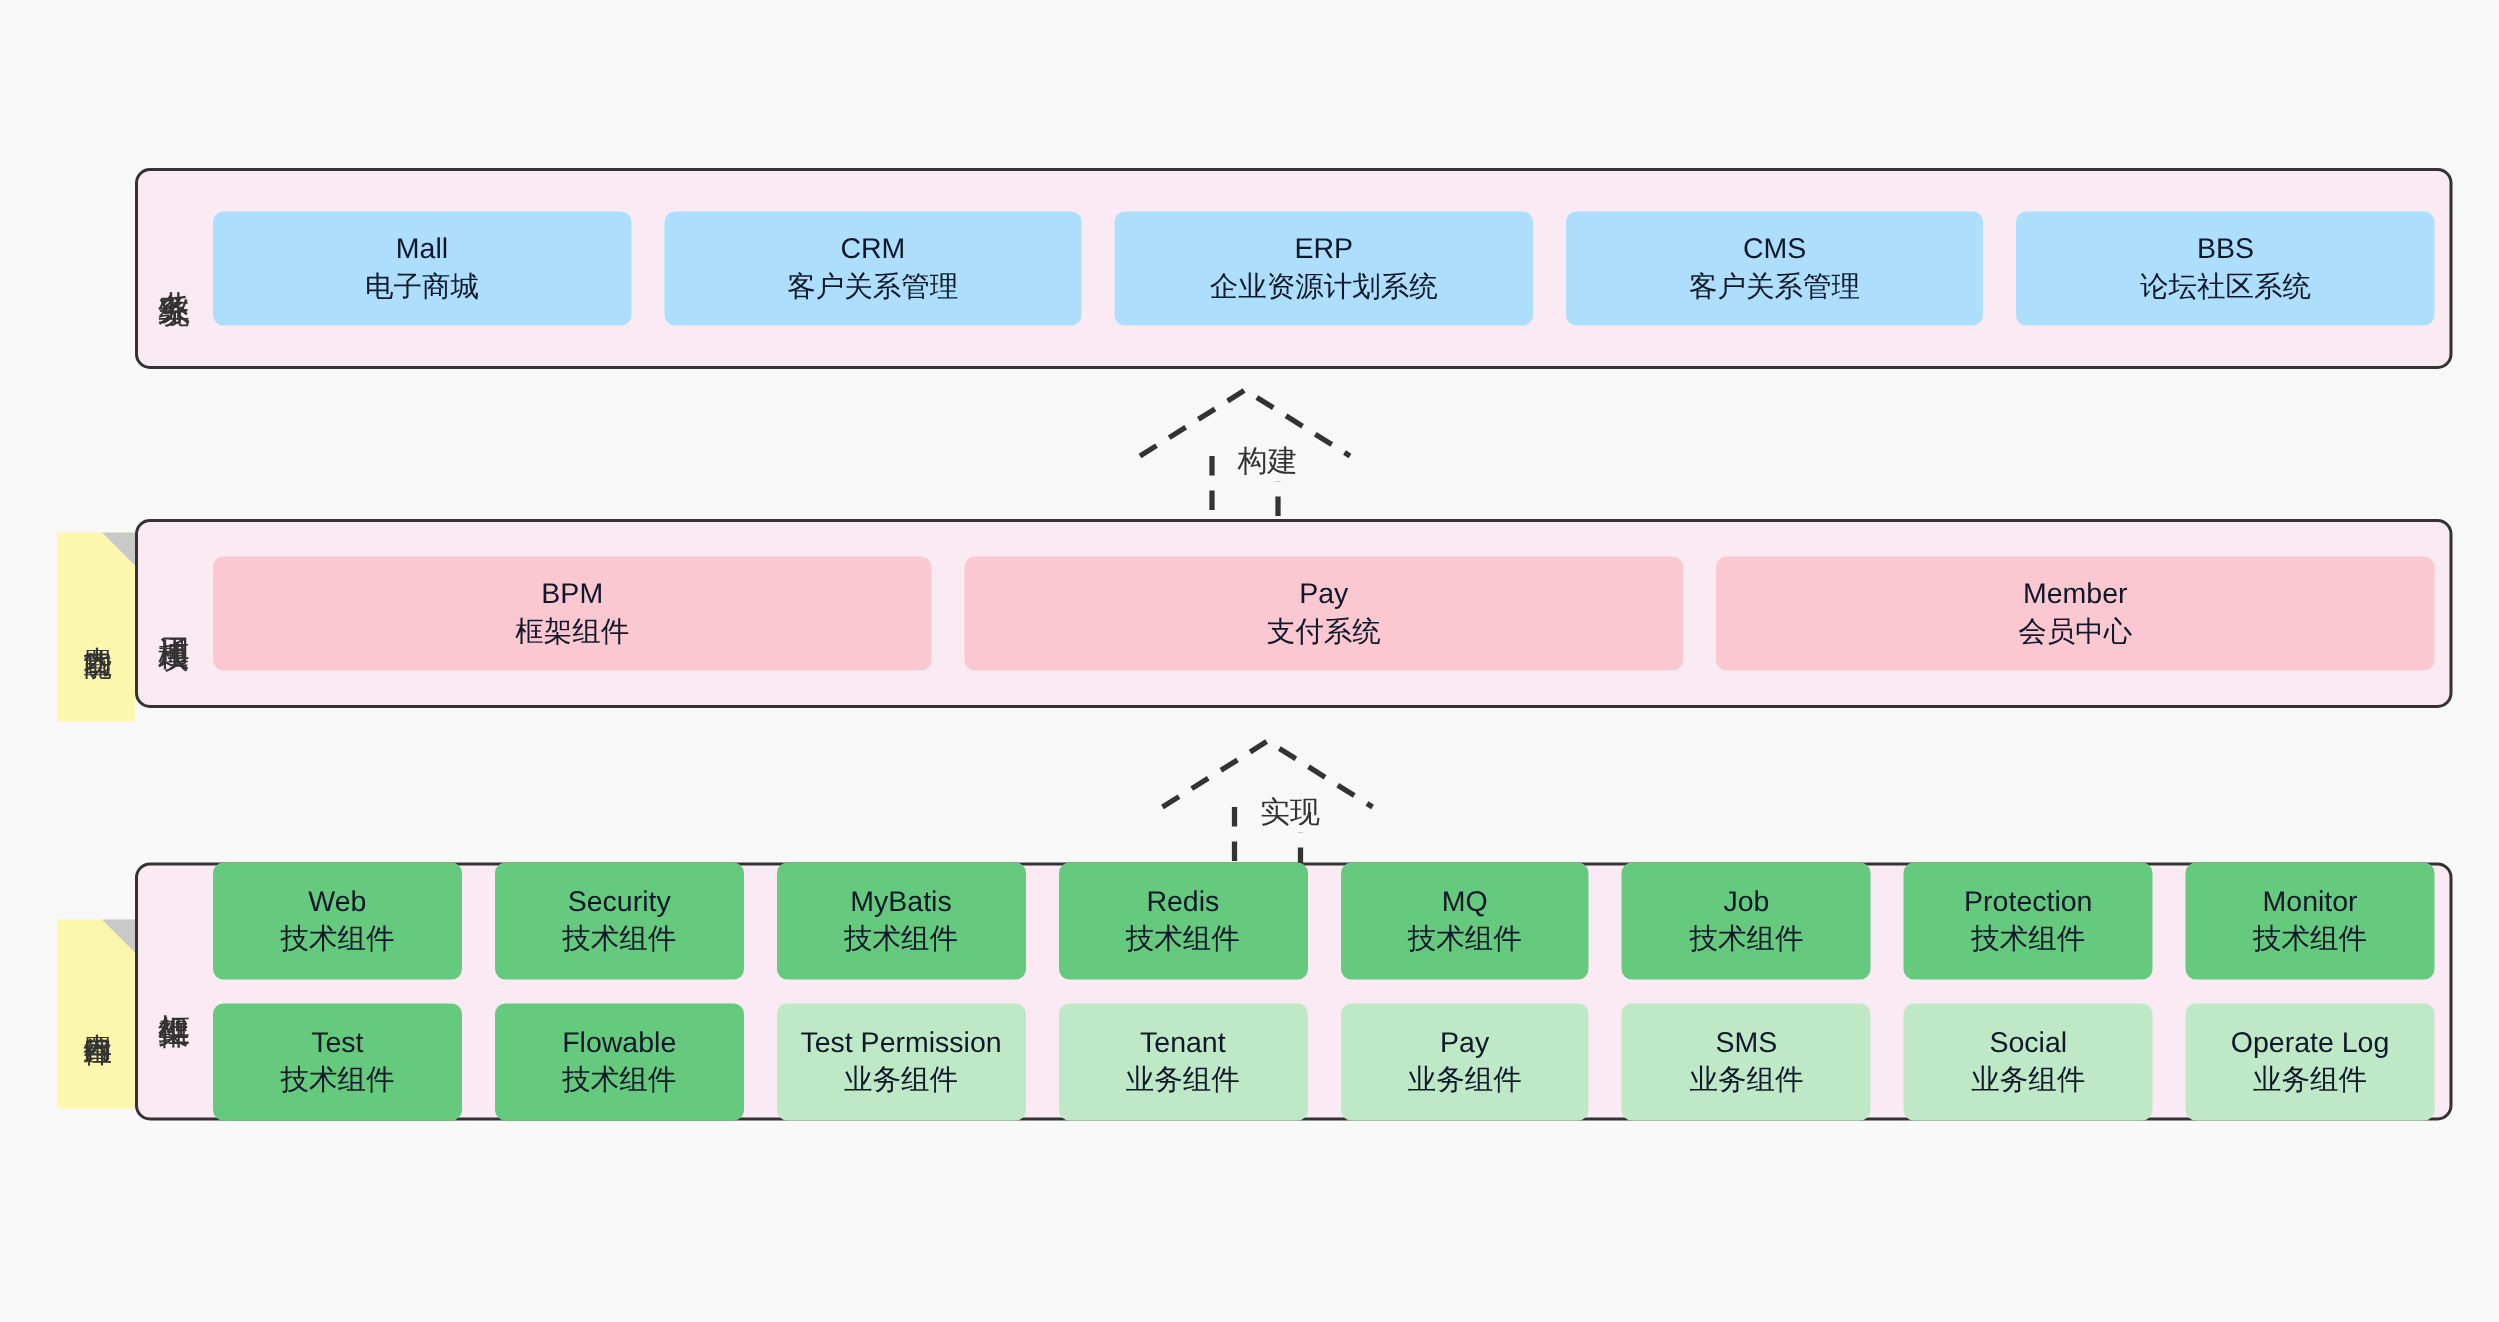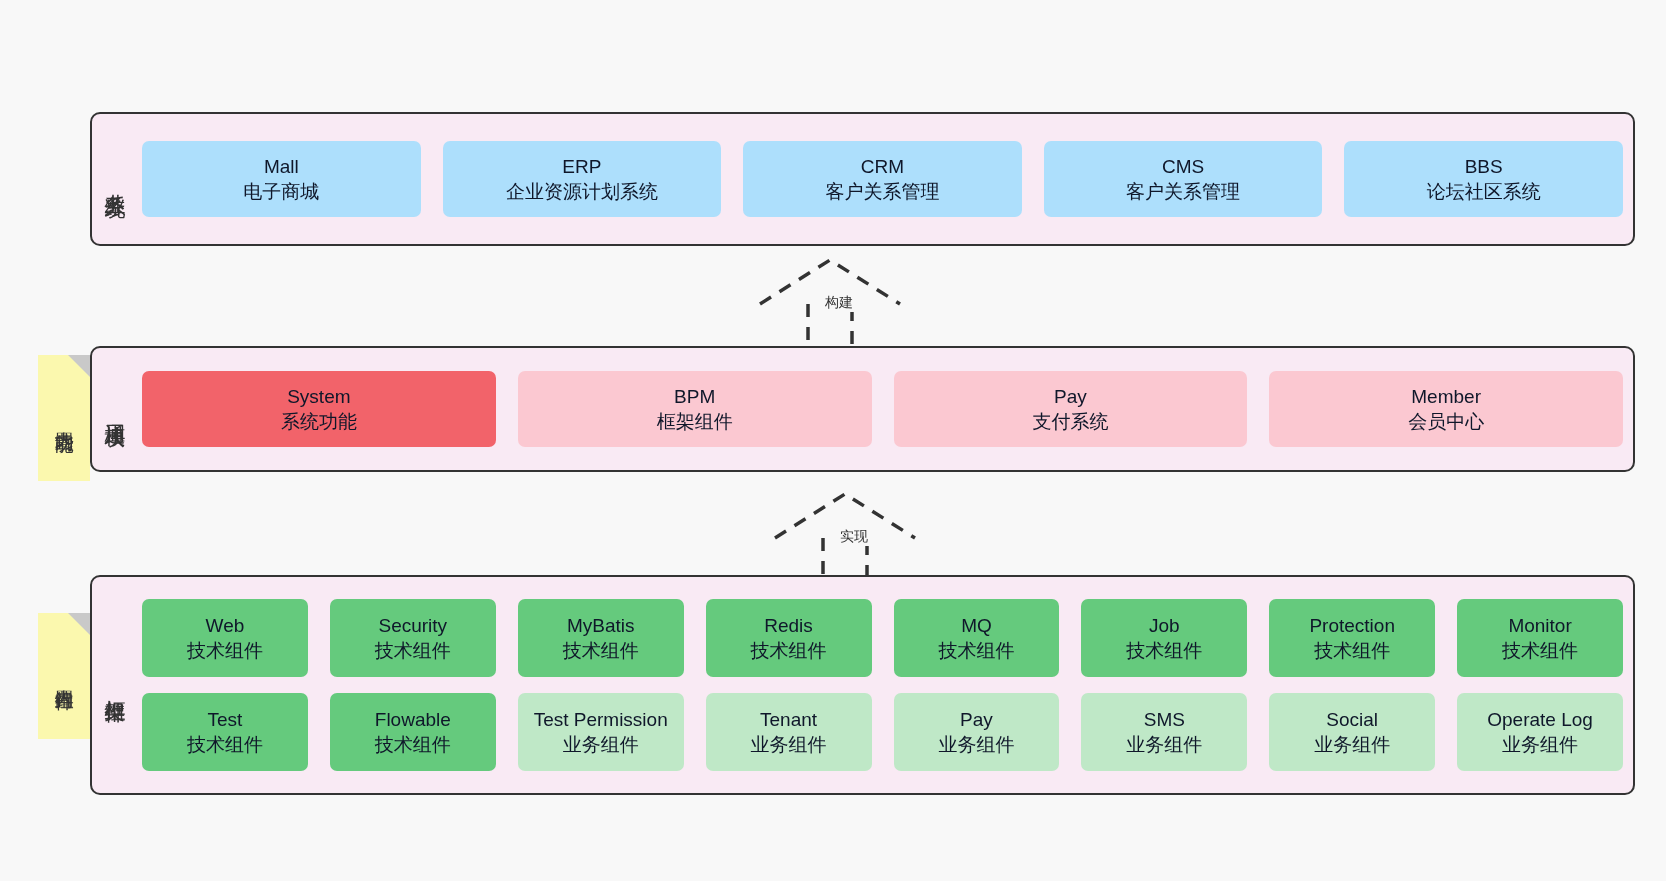--- a/index.html
+++ b/index.html
@@ -73,21 +73,21 @@
   
   .c-blue        { background: #addffc; }
   .c-red         { background: #f2636a; }
   .c-pink        { background: #fbc8d1; }
   .c-green       { background: #65ca7d; }
   .c-lightgreen  { background: #bfe8c7; }
 
   
   #layer-business { left: 90px;  top: 112px; width: 1545px; height: 134px; }
   #layer-modules  { left: 90px;  top: 346px; width: 1545px; height: 126px; }
-  #layer-frame    { left: 90px;  top: 575px; width: 1545px; height: 220px; }
+  #layer-frame    { left: 90px;  top: 575px; width: 1545px; height: 172px; }
 
   #layer-business .card { height: 76px; }
   #layer-modules  .card { height: 76px; }
   #layer-frame    .card { height: 78px; }
 
   
   .sticky {
     position: absolute;
     width: 52px;
     background: #fbf8ae;
@@ -113,21 +113,21 @@
   }
   #sticky-modules { left: 38px; top: 355px; height: 126px; }
   #sticky-frame   { left: 38px; top: 613px; height: 126px; }
 
   
   .gen-arrow { position: absolute; }
   .gen-arrow svg { display: block; overflow: visible; }
   .gen-label {
     position: absolute;
     color: #333333;
-    font-size: 14px;
+    font-size: 20px;
     background: #f8f8f8;
     padding: 0 3px;
     white-space: nowrap;
     user-select: none;
   }
   #arrow-build  { left: 760px; top: 258px; }
   #arrow-build .gen-label  { left: 62px; top: 36px; }
   #arrow-impl   { left: 775px; top: 492px; }
   #arrow-impl  .gen-label  { left: 62px; top: 36px; }
 </style>
@@ -138,26 +138,26 @@
 
   <div class="layer" id="layer-business">
     <div class="layer-title">业务系统</div>
     <div class="layer-body">
       <div class="card-row">
         <div class="card c-blue">
           <span class="en">Mall</span>
           <span class="cn">电子商城</span>
         </div>
         <div class="card c-blue">
+          <span class="en">CRM</span>
+          <span class="cn">客户关系管理</span>
+        </div>
+        <div class="card c-blue">
           <span class="en">ERP</span>
           <span class="cn">企业资源计划系统</span>
-        </div>
-        <div class="card c-blue">
-          <span class="en">CRM</span>
-          <span class="cn">客户关系管理</span>
         </div>
         <div class="card c-blue">
           <span class="en">CMS</span>
           <span class="cn">客户关系管理</span>
         </div>
         <div class="card c-blue">
           <span class="en">BBS</span>
           <span class="cn">论坛社区系统</span>
         </div>
       </div>
@@ -172,24 +172,20 @@
     <span class="gen-label">构建</span>
   </div>
 
   <div class="sticky" id="sticky-modules">
     <span>内置功能</span>
   </div>
   <div class="layer" id="layer-modules">
     <div class="layer-title">通用模块</div>
     <div class="layer-body">
       <div class="card-row">
-        <div class="card c-red">
-          <span class="en">System</span>
-          <span class="cn">系统功能</span>
-        </div>
         <div class="card c-pink">
           <span class="en">BPM</span>
           <span class="cn">框架组件</span>
         </div>
         <div class="card c-pink">
           <span class="en">Pay</span>
           <span class="cn">支付系统</span>
         </div>
         <div class="card c-pink">
           <span class="en">Member</span>

